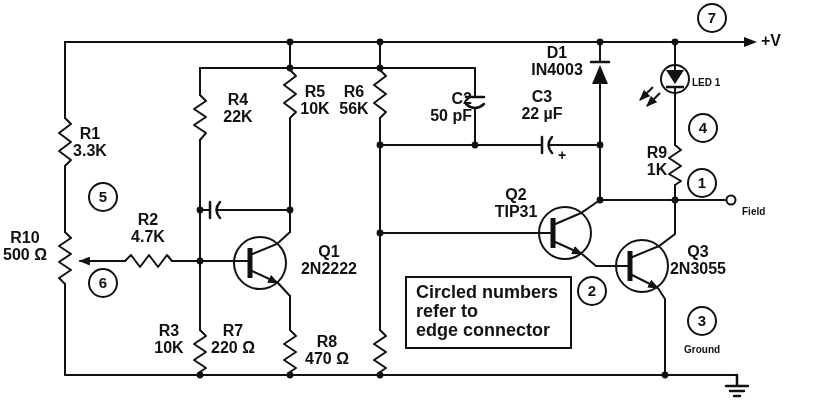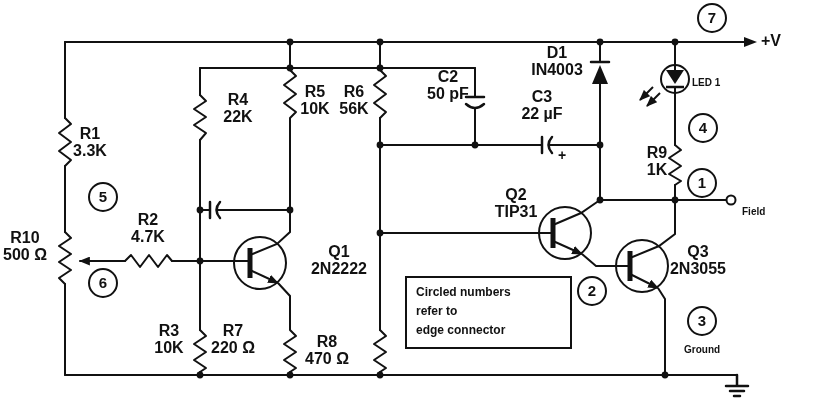--- a/index.html
+++ b/index.html
@@ -7,21 +7,21 @@
         font-family:"Liberation Sans",sans-serif;color:#111;}
   .wrap svg{position:absolute;left:0;top:0;}
   .clabel{position:absolute;text-align:center;font-size:16px;line-height:17px;
           font-weight:600;white-space:nowrap;}
   .clabel span{display:block;}
   .plain{position:absolute;font-size:10px;font-weight:600;white-space:nowrap;}
   .pv{font-size:16px;}
   .pin{position:absolute;width:26px;height:26px;border:2px solid #111;border-radius:50%;
        text-align:center;line-height:25px;font-size:15px;font-weight:600;background:#fff;box-sizing:content-box;}
   .note{position:absolute;left:405px;top:276px;width:146px;border:2px solid #111;
-        padding:5px 8px 7px 9px;font-size:12px;line-height:19px;font-weight:600;background:#fff;}
+        padding:5px 8px 7px 9px;font-size:18px;line-height:19px;font-weight:600;background:#fff;}
   .plus{position:absolute;font-size:14px;font-weight:700;}
 </style>
 </head>
 <body>
 
 <div class="wrap">
 
   <svg width="822" height="403" viewBox="0 0 822 403">
     <defs>
       <marker id="arr" viewBox="0 0 10 8" refX="9" refY="4" markerWidth="11" markerHeight="9" markerUnits="userSpaceOnUse" orient="auto">
@@ -170,39 +170,39 @@
     <span>22K</span>
   </div>
   <div class="clabel" style="left:296px;top:83px;width:38px;">
     <span>R5</span>
     <span>10K</span>
   </div>
   <div class="clabel" style="left:334px;top:83px;width:40px;">
     <span>R6</span>
     <span>56K</span>
   </div>
-  <div class="clabel" style="left:424px;top:68px;width:48px;">
+  <div class="clabel" style="left:424px;top:90px;width:48px;text-align:right;">
     <span>C2</span>
     <span>50 pF</span>
   </div>
   <div class="clabel" style="left:516px;top:88px;width:52px;">
     <span>C3</span>
     <span>22 µF</span>
   </div>
   <div class="plus" style="left:558px;top:147px;">+</div>
   <div class="clabel" style="left:526px;top:44px;width:62px;">
     <span>D1</span>
     <span>IN4003</span>
   </div>
   <div class="plain" style="left:692px;top:77px;">LED 1</div>
   <div class="clabel" style="left:640px;top:144px;width:34px;">
     <span>R9</span>
     <span>1K</span>
   </div>
-  <div class="clabel" style="left:307px;top:243px;width:64px;">
+  <div class="clabel" style="left:297px;top:243px;width:64px;">
     <span>Q1</span>
     <span>2N2222</span>
   </div>
   <div class="clabel" style="left:490px;top:186px;width:52px;">
     <span>Q2</span>
     <span>TIP31</span>
   </div>
   <div class="clabel" style="left:666px;top:243px;width:64px;">
     <span>Q3</span>
     <span>2N3055</span>

